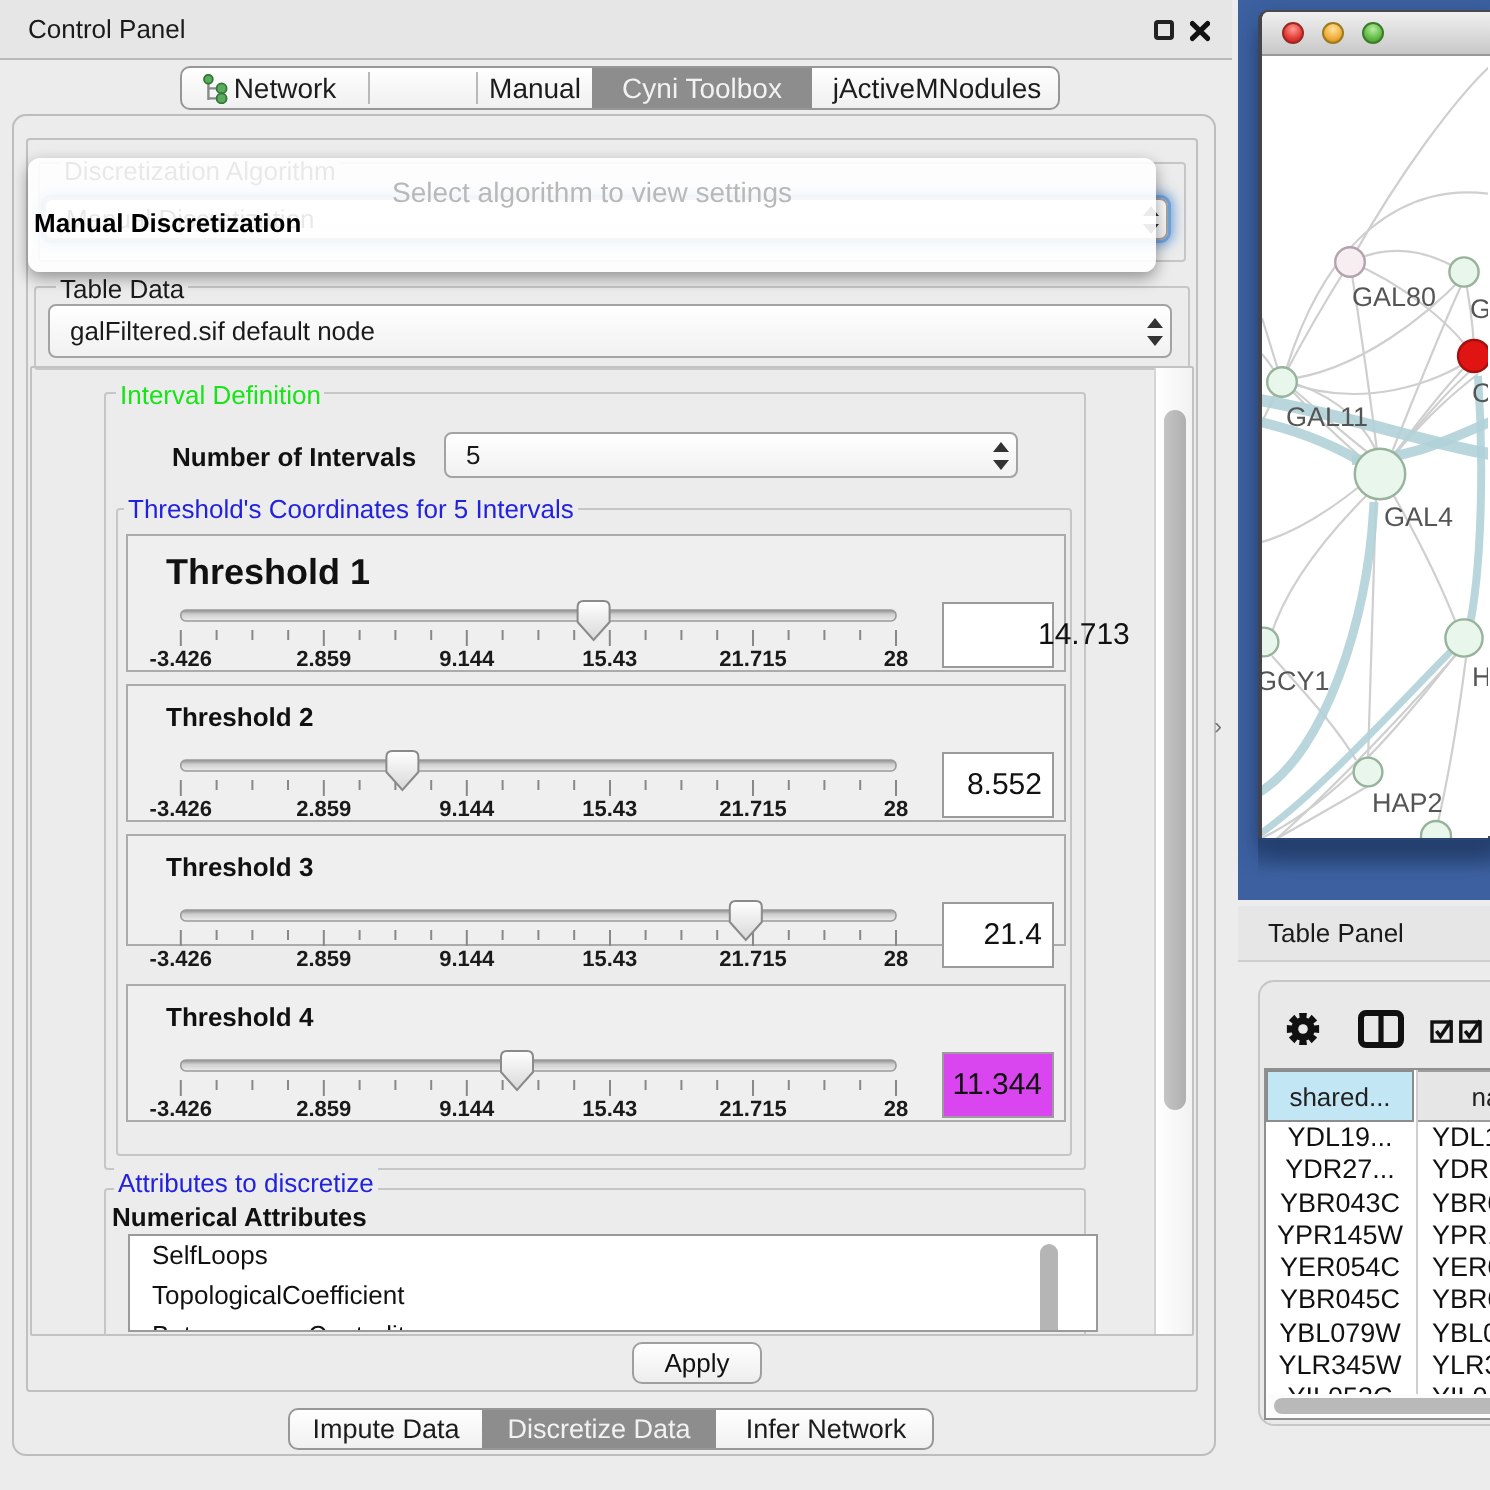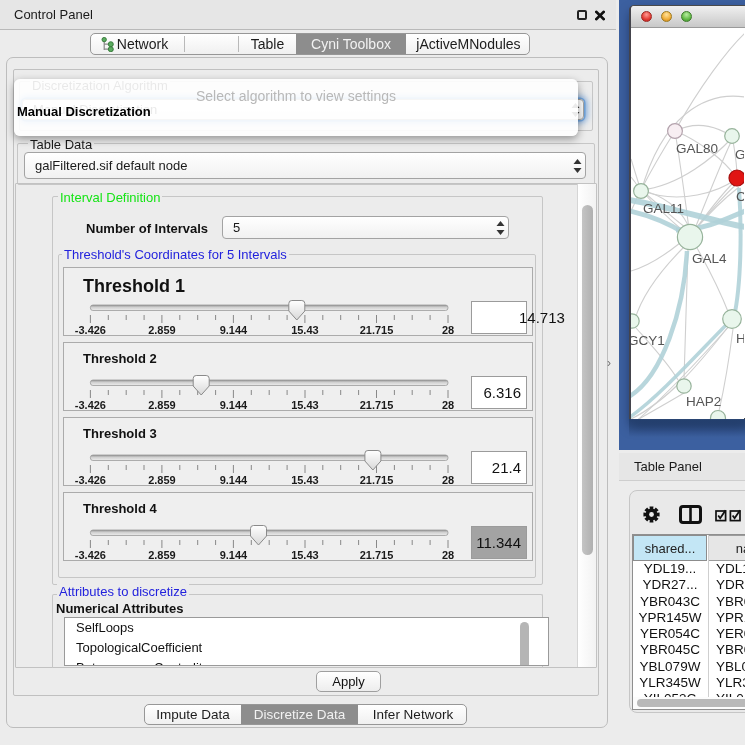--- a/index.html
+++ b/index.html
@@ -28,21 +28,21 @@
   <div class="tabseg" style="position:absolute;left:0;width:93px;line-height:21px;font-size:14px;padding-right:6px;">
     <svg style="position:relative;top:3px;margin-right:3px;" width="13" height="15" viewBox="0 0 13 15">
       <path d="M3.2,3 L3.2,13 M3.2,7.2 L9.4,7.2 M3.2,12.2 L9.4,12.2" stroke="#8a8a8a" stroke-width="1.2" fill="none"></path>
       <circle cx="3.2" cy="2.6" r="2.2" fill="#5aab5f" stroke="#337636" stroke-width="0.9"></circle>
       <circle cx="9.8" cy="7.2" r="2.5" fill="#5aab5f" stroke="#337636" stroke-width="0.9"></circle>
       <circle cx="9.8" cy="12.2" r="2.5" fill="#5aab5f" stroke="#337636" stroke-width="0.9"></circle>
     </svg>Network</div>
   <div class="abs" style="left:93px;top:2px;bottom:2px;width:1px;background:#b9b9b9;"></div>
   <div class="tabseg" style="position:absolute;left:94px;width:53px;line-height:21px;font-size:14px;margin-top:21px;">Style</div>
   <div class="abs" style="left:147px;top:2px;bottom:2px;width:1px;background:#b9b9b9;"></div>
-  <div class="tabseg" style="position:absolute;left:148px;width:57px;line-height:21px;font-size:14px;">Table</div>
+  <div class="tabseg" style="position:absolute;left:148px;width:57px;line-height:21px;font-size:14px;">Manual</div>
   <div class="tabseg" style="position:absolute;left:205px;width:110px;line-height:21px;background:#8d8d8d;color:#f2f2f2;font-size:14px;">Cyni Toolbox</div>
   <div class="tabseg" style="position:absolute;left:315px;width:125px;line-height:21px;font-size:14px;">jActiveMNodules</div>
 </div>
 
 <div class="abs" style="left:6px;top:57px;width:602px;height:671px;background:#ececec;border:1px solid #bdbdbd;border-radius:7px;"></div>
 
 <div class="abs" style="left:13px;top:69px;width:586px;height:627px;border:1px solid #c0c0c0;border-radius:2px;z-index:5;"></div>
 
 <div class="abs etch" style="left:19px;top:81px;width:574px;height:50px;"></div>
 <div class="gtitle" style="left:30px;top:78px;color:#1a1a1a;">Discretization Algorithm</div>
@@ -165,24 +165,24 @@
     <path transform="translate(137.2,0)" d="M-8,7.5 Q-8,4.5 -5,4.5 L5,4.5 Q8,4.5 8,7.5 L8,15 L0,24 L-8,15 Z" fill="url(#th)" stroke="#8a8a8a" stroke-width="1"></path>
   </svg>
   <div class="abs" style="left:0;top:56px;width:470px;height:12px;font-size:11px;font-weight:bold;color:#1a1a1a;">
     <span class="abs" style="left:26.4px;transform:translateX(-50%);">-3.426</span>
     <span class="abs" style="left:97.9px;transform:translateX(-50%);">2.859</span>
     <span class="abs" style="left:169.4px;transform:translateX(-50%);">9.144</span>
     <span class="abs" style="left:240.9px;transform:translateX(-50%);">15.43</span>
     <span class="abs" style="left:312.5px;transform:translateX(-50%);">21.715</span>
     <span class="abs" style="left:384px;transform:translateX(-50%);">28</span>
   </div>
-  <div class="abs" style="left:407px;top:33px;width:56px;height:33px;background:#fff;border:1px solid #9b9b9b;font-size:15px;color:#111;text-align:right;line-height:31px;padding-right:5px;">6.316</div>
-</div>
-
-<div class="abs" style="left:63px;top:417px;width:470px;height:69px;background:#efefef;border:1px solid #ababab;">
+  <div class="abs" style="left:407px;top:33px;width:56px;height:33px;background:#fff;border:1px solid #9b9b9b;font-size:15px;color:#111;text-align:right;line-height:31px;padding-right:5px;">8.552</div>
+</div>
+
+<div class="abs" style="left:63px;top:417px;width:470px;height:56px;background:#efefef;border:1px solid #ababab;">
   <div class="abs" style="left:19px;top:8px;font-size:13px;font-weight:bold;color:#111;">Threshold 3</div>
   <svg class="abs" style="left:0;top:28px;" width="470" height="41" viewBox="0 0 470 41">
     <rect x="26.4" y="9" width="357.6" height="5.5" rx="2.5" fill="url(#tr)" stroke="#9a9a9a" stroke-width="0.8"></rect>
     <g stroke="#888" stroke-width="1">
         <line x1="26.4" y1="19" x2="26.4" y2="27"></line>
         <line x1="44.3" y1="19" x2="44.3" y2="24"></line>
         <line x1="62.2" y1="19" x2="62.2" y2="24"></line>
         <line x1="80.0" y1="19" x2="80.0" y2="24"></line>
         <line x1="97.9" y1="19" x2="97.9" y2="27"></line>
         <line x1="115.8" y1="19" x2="115.8" y2="24"></line>
@@ -245,21 +245,21 @@
     <path transform="translate(194.5,0)" d="M-8,7.5 Q-8,4.5 -5,4.5 L5,4.5 Q8,4.5 8,7.5 L8,15 L0,24 L-8,15 Z" fill="url(#th)" stroke="#8a8a8a" stroke-width="1"></path>
   </svg>
   <div class="abs" style="left:0;top:56px;width:470px;height:12px;font-size:11px;font-weight:bold;color:#1a1a1a;">
     <span class="abs" style="left:26.4px;transform:translateX(-50%);">-3.426</span>
     <span class="abs" style="left:97.9px;transform:translateX(-50%);">2.859</span>
     <span class="abs" style="left:169.4px;transform:translateX(-50%);">9.144</span>
     <span class="abs" style="left:240.9px;transform:translateX(-50%);">15.43</span>
     <span class="abs" style="left:312.5px;transform:translateX(-50%);">21.715</span>
     <span class="abs" style="left:384px;transform:translateX(-50%);">28</span>
   </div>
-  <div class="abs" style="left:407px;top:33px;width:56px;height:33px;background:#a3a3a3;border:1px solid #9b9b9b;font-size:15px;color:#111;text-align:right;line-height:31px;padding-right:5px;">11.344</div>
+  <div class="abs" style="left:407px;top:33px;width:56px;height:33px;background:#d946ef;border:1px solid #9b9b9b;font-size:15px;color:#111;text-align:right;line-height:31px;padding-right:5px;">11.344</div>
 </div>
 
 <div class="abs etch" style="left:52px;top:594px;width:491px;height:80px;border-bottom:none;"></div>
 <div class="gtitle" style="left:57px;top:584px;color:#2222dd;">Attributes to discretize</div>
 <div class="abs" style="left:56px;top:601px;font-size:13px;font-weight:bold;color:#111;">Numerical Attributes</div>
 <div class="abs" style="left:64px;top:617px;width:485px;height:49px;background:#fff;border:1px solid #9a9a9a;overflow:hidden;">
   <div style="padding-left:11px;font-size:13px;color:#111;line-height:20px;">SelfLoops<br>TopologicalCoefficient<br>BetweennessCentrality</div>
   <div class="abs" style="right:19px;top:4px;width:9px;height:60px;background:#b5b5b5;border-radius:5px;"></div>
 </div>
 

